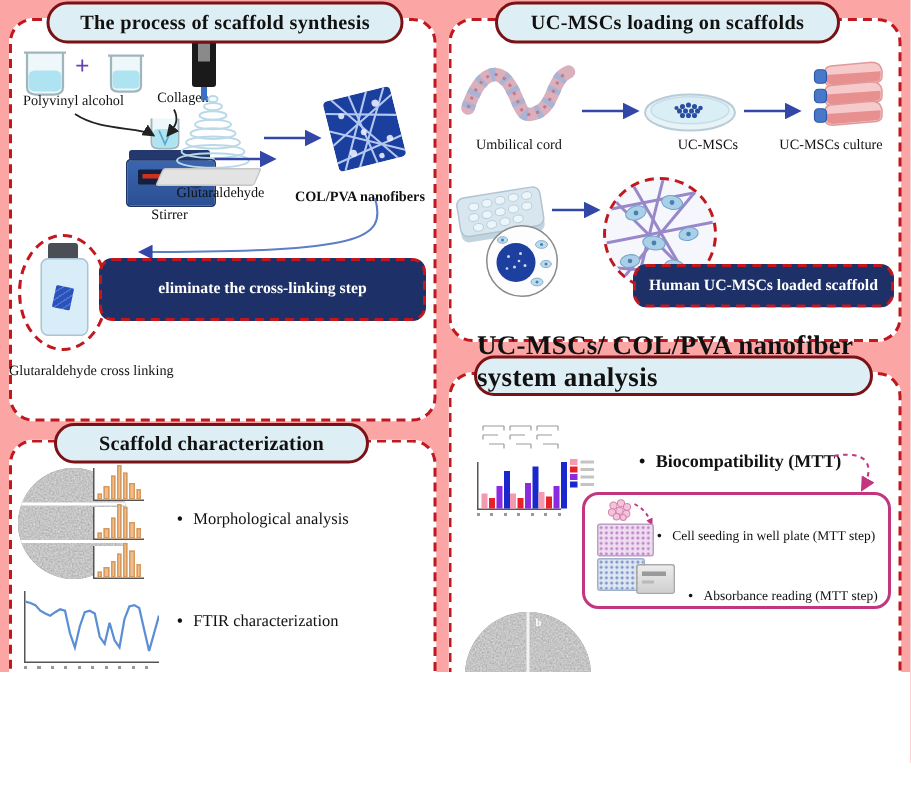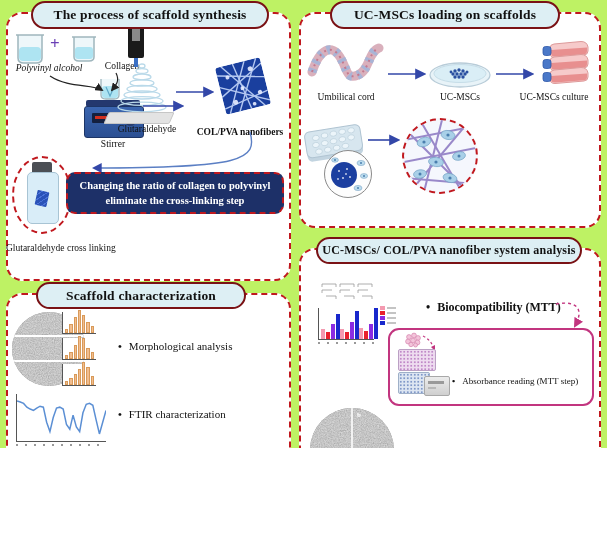--- a/index.html
+++ b/index.html
@@ -1,16 +1,16 @@
 <!DOCTYPE html>
 <html><head>
 <meta charset="utf-8">
 <style>
   html,body{margin:0;padding:0;background:#fff;}
-  #canvas{position:relative;width:607px;height:448px;background:#bef264;overflow:hidden;
+  #canvas{position:relative;width:607px;height:448px;background:#fca5a5;overflow:hidden;
           font-family:"Liberation Serif","DejaVu Serif",serif;color:#111;}
   .abs{position:absolute;}
   .panel{position:absolute;border:2px dashed #c0181e;border-radius:16px;background:#fff;}
   .pill{position:absolute;background:#ddeff4;border:2.5px solid #7a1215;border-radius:14px;
         display:flex;align-items:center;justify-content:center;font-weight:bold;
         font-size:13.5px;z-index:3;letter-spacing:.2px;}
   .lbl{position:absolute;font-size:9.5px;text-align:center;line-height:1.15;}
   .bullet{position:absolute;font-size:11px;display:flex;align-items:flex-start;line-height:1.25;}
   .bullet::before{content:"\2022";margin-right:7px;font-weight:bold;}
   .navybox{position:absolute;background:#1d3068;border:2px dashed #c0181e;border-radius:9px;
@@ -42,21 +42,21 @@
 
   <div class="pill" style="left:31px;top:1px;width:234px;height:24px;">
       <span>The process of scaffold synthesis</span>
     </div>
   <div class="pill" style="left:330px;top:1px;width:226px;height:24px;">
       <span>UC-MSCs loading on scaffolds</span>
     </div>
   <div class="pill" style="left:36px;top:282px;width:206px;height:23px;">
       <span>Scaffold characterization</span>
     </div>
-  <div class="pill" style="left:316px;top:237px;width:262px;height:23px;font-size:12px;">
+  <div class="pill" style="left:316px;top:237px;width:262px;height:23px;font-size:18px;align-items:flex-end;">
       <span>UC-MSCs/ COL/PVA nanofiber system analysis</span>
     </div>
 
   <svg class="overlay" width="607" height="534">
     <defs>
       <marker id="mB" markerWidth="7" markerHeight="7" refX="5.5" refY="3.5" orient="auto">
           <path d="M0,0 L7,3.5 L0,7 Z" fill="#3347a8"></path>
         </marker>
       <marker id="mK" markerWidth="7" markerHeight="7" refX="5.5" refY="3.5" orient="auto">
           <path d="M0,0 L7,3.5 L0,7 Z" fill="#222"></path>
@@ -94,21 +94,21 @@
     <path d="M4,3 L4,26 Q4,31 10,31 L22,31 Q28,31 28,26 L28,3" fill="#eef7fa" stroke="#9fb6bd" stroke-width="1.5"></path>
     <rect x="5" y="15" width="22" height="14" rx="4" fill="#aee4f2"></rect>
     <line x1="2" y1="3" x2="30" y2="3" stroke="#9fb6bd" stroke-width="1.5"></line>
   </svg>
   <div class="abs" style="left:50px;top:34px;font-size:17px;font-weight:bold;color:#6a3fb5;"><span>+</span></div>
   <svg class="abs" style="left:70px;top:34px;" width="28" height="30">
     <path d="M4,3 L4,23 Q4,27 9,27 L19,27 Q24,27 24,23 L24,3" fill="#eef7fa" stroke="#9fb6bd" stroke-width="1.5"></path>
     <rect x="5" y="13" width="18" height="12" rx="3" fill="#aee4f2"></rect>
     <line x1="2" y1="3" x2="26" y2="3" stroke="#9fb6bd" stroke-width="1.5"></line>
   </svg>
-  <div class="lbl" style="left:2px;top:63px;width:94px;font-style:italic;"><span>Polyvinyl alcohol</span></div>
+  <div class="lbl" style="left:2px;top:63px;width:94px;"><span>Polyvinyl alcohol</span></div>
   <div class="lbl" style="left:94px;top:61px;width:56px;"><span>Collagen</span></div>
 
   <svg class="abs" style="left:98px;top:77px;" width="24" height="24">
     <path d="M3,2 L3,18 Q3,22 8,22 L16,22 Q21,22 21,18 L21,2" fill="#eef7fa" stroke="#9fb6bd" stroke-width="1.3"></path>
     <rect x="4" y="9" width="16" height="12" rx="3" fill="#aee4f2"></rect>
     <path d="M8,10 L12,19 L16,10" fill="none" stroke="#5fa8c8" stroke-width="1.2"></path>
   </svg>
   <div class="abs" style="left:86px;top:100px;width:54px;height:7px;background:#24386e;border-radius:2px;"></div>
   <div class="abs" style="left:84px;top:106px;width:58px;height:30px;background:linear-gradient(#3b66b0,#2b4f92);border:1px solid #1d3566;border-radius:3px;">
     <div class="abs" style="left:7px;top:6px;width:25px;height:10px;background:#14203f;border-radius:1px;">
@@ -161,21 +161,20 @@
   <div class="lbl" style="left:194px;top:127px;width:92px;font-weight:bold;"><span>COL/PVA nanofibers</span></div>
 
   <div class="dashedcircle" style="left:12px;top:156px;width:60px;height:78px;"></div>
   <div class="abs" style="left:32px;top:162px;width:20px;height:10px;background:#4b4f55;border-radius:2px;border-bottom:2px solid #33363b;z-index:2;"></div>
   <div class="abs" style="left:27px;top:172px;width:30px;height:50px;background:#d9edf8;border:1.5px solid #a8c4d4;border-radius:5px;z-index:2;">
     <div class="abs" style="left:8px;top:18px;width:12px;height:15px;background:repeating-linear-gradient(135deg,#2a52b8 0 3px,#4a72d8 3px 4px);transform:rotate(12deg);border-radius:1px;"></div>
   </div>
   <div class="lbl" style="left:6px;top:243px;width:136px;text-align:left;"><span>Glutaraldehyde cross linking</span></div>
 
   <div class="navybox" style="left:66px;top:172px;width:214px;height:38px;font-size:10.5px;line-height:1.45;">
-    <span>Changing the ratio of collagen to polyvinyl</span>
     <span>eliminate the cross-linking step</span>
   </div>
 
   <svg class="abs" style="left:306px;top:30px;" width="78" height="60">
     <path d="M6,42 C14,18 26,14 34,27 C42,40 40,50 52,45 C64,40 62,22 73,18" fill="none" stroke="#d9b0bc" stroke-width="9" stroke-linecap="round"></path>
     <path d="M6,42 C14,18 26,14 34,27 C42,40 40,50 52,45 C64,40 62,22 73,18" fill="none" stroke="#a8b4d6" stroke-width="9" stroke-linecap="butt" stroke-dasharray="3.5 5.5"></path>
     <path d="M6,42 C14,18 26,14 34,27 C42,40 40,50 52,45 C64,40 62,22 73,18" fill="none" stroke="#c4798f" stroke-width="2" stroke-dasharray="2 4"></path>
   </svg>
   <div class="lbl" style="left:302px;top:92px;width:88px;"><span>Umbilical cord</span></div>
 
@@ -190,21 +189,21 @@
         <circle cx="29" cy="16" r="1.7"></circle>
         <circle cx="33" cy="16" r="1.7"></circle>
       <circle cx="37" cy="16" r="1.7"></circle>
         <circle cx="27" cy="19" r="1.7"></circle>
         <circle cx="31" cy="19" r="1.7"></circle>
       <circle cx="35" cy="19" r="1.7"></circle>
         <circle cx="39" cy="14" r="1.5"></circle>
         <circle cx="23" cy="14" r="1.4"></circle>
     </g>
   </svg>
-  <div class="lbl" style="left:428px;top:92px;width:64px;"><span>UC-MSCs</span></div>
+  <div class="lbl" style="left:428px;top:92px;width:64px;text-align:right;"><span>UC-MSCs</span></div>
 
   <svg class="abs" style="left:536px;top:40px;" width="58" height="50">
     <defs>
       <g id="flask">
         <path d="M14,8 Q14,4.5 18,4 L45,1.5 Q51,1.5 52,7 L52,11 Q52,14.5 48,15 L19,17.5 Q14,17.5 14,13 Z" fill="#f6caca" stroke="#dd9a9a" stroke-width="1"></path>
         <path d="M15,10 L51,7.5 L51,11 Q51,14 48,14.2 L19,16.6 Q15,16.6 15,13 Z" fill="#e88f8f"></path>
         <rect x="7" y="6.5" width="8" height="9" rx="2.5" fill="#4a78c8" stroke="#2e58a8" stroke-width="0.8"></rect>
       </g>
     </defs>
     <use href="#flask" y="0"></use>
@@ -283,20 +282,23 @@
       <g fill="#4a7fae">
         <circle cx="20" cy="22" r="1.6"></circle>
           <circle cx="44" cy="15" r="1.6"></circle>
           <circle cx="55" cy="36" r="1.5"></circle>
         <circle cx="32" cy="42" r="1.6"></circle>
           <circle cx="16" cy="54" r="1.5"></circle>
           <circle cx="46" cy="58" r="1.6"></circle>
       </g>
     </svg>
   </div>
+  <div class="navybox" style="left:422px;top:176px;width:170px;height:25px;font-size:10.5px;">
+    <span>Human UC-MSCs loaded scaffold</span>
+  </div>
 
   <div class="semcircle" style="left:12px;top:312px;width:74px;height:74px;">
     <svg width="74" height="74">
       <rect x="0" y="0" width="74" height="23" filter="url(#semNoise)"></rect>
       <rect x="0" y="25" width="74" height="23" filter="url(#semNoise)"></rect>
       <rect x="0" y="50" width="74" height="24" filter="url(#semNoise)"></rect>
       <rect x="0" y="23" width="74" height="2" fill="#fff"></rect>
       <rect x="0" y="48" width="74" height="2" fill="#fff"></rect>
     </svg>
   </div>
@@ -463,26 +465,29 @@
         <circle cx="15.5" cy="11.5" r="2.4"></circle>
       <circle cx="9" cy="13.5" r="2.2"></circle>
         <circle cx="13.5" cy="14" r="2"></circle>
     </g>
   </svg>
   <svg class="abs" style="left:420px;top:333px;z-index:3;" width="20" height="20">
     <path d="M3,3 C9,6 12,10 14,16" fill="none" stroke="#c2357f" stroke-width="1.2" stroke-dasharray="2.5 2.5"></path>
     <path d="M11,14 L15,18 L15,12 Z" fill="#c2357f"></path>
   </svg>
   <div class="plate-pink" style="left:398px;top:349px;width:36px;height:20px;z-index:3;"></div>
+  <div class="bullet" style="left:438px;top:352px;width:150px;font-size:9px;white-space:nowrap;z-index:3;">
+      <span>Cell seeding in well plate (MTT step)</span>
+    </div>
   <div class="plate-blue" style="left:398px;top:372px;width:30px;height:20px;z-index:3;"></div>
   <div class="abs" style="left:424px;top:376px;width:24px;height:18px;background:linear-gradient(#ececec,#cfcfcf);border:1px solid #a8a8a8;border-radius:2px;z-index:3;">
     <div class="abs" style="left:3px;top:4px;width:16px;height:3px;background:#9a9a9a;"></div>
     <div class="abs" style="left:3px;top:10px;width:8px;height:2px;background:#b8b8b8;"></div>
   </div>
-  <div class="bullet" style="left:452px;top:376px;width:140px;font-size:9px;white-space:nowrap;z-index:3;">
+  <div class="bullet" style="left:452px;top:392px;width:140px;font-size:9px;white-space:nowrap;z-index:3;justify-content:center;">
       <span>Absorbance reading (MTT step)</span>
     </div>
 
   <div class="semcircle" style="left:310px;top:408px;width:84px;height:84px;">
     <svg width="84" height="84">
       <rect x="0" y="0" width="41" height="84" filter="url(#semNoise)"></rect>
       <rect x="43" y="0" width="41" height="84" filter="url(#semNoise)"></rect>
       <rect x="41" y="0" width="2" height="84" fill="#f2f2f2"></rect>
     </svg>
     <div class="abs" style="left:47px;top:3px;color:#fff;font-size:7px;font-weight:bold;"><span>b</span></div>

